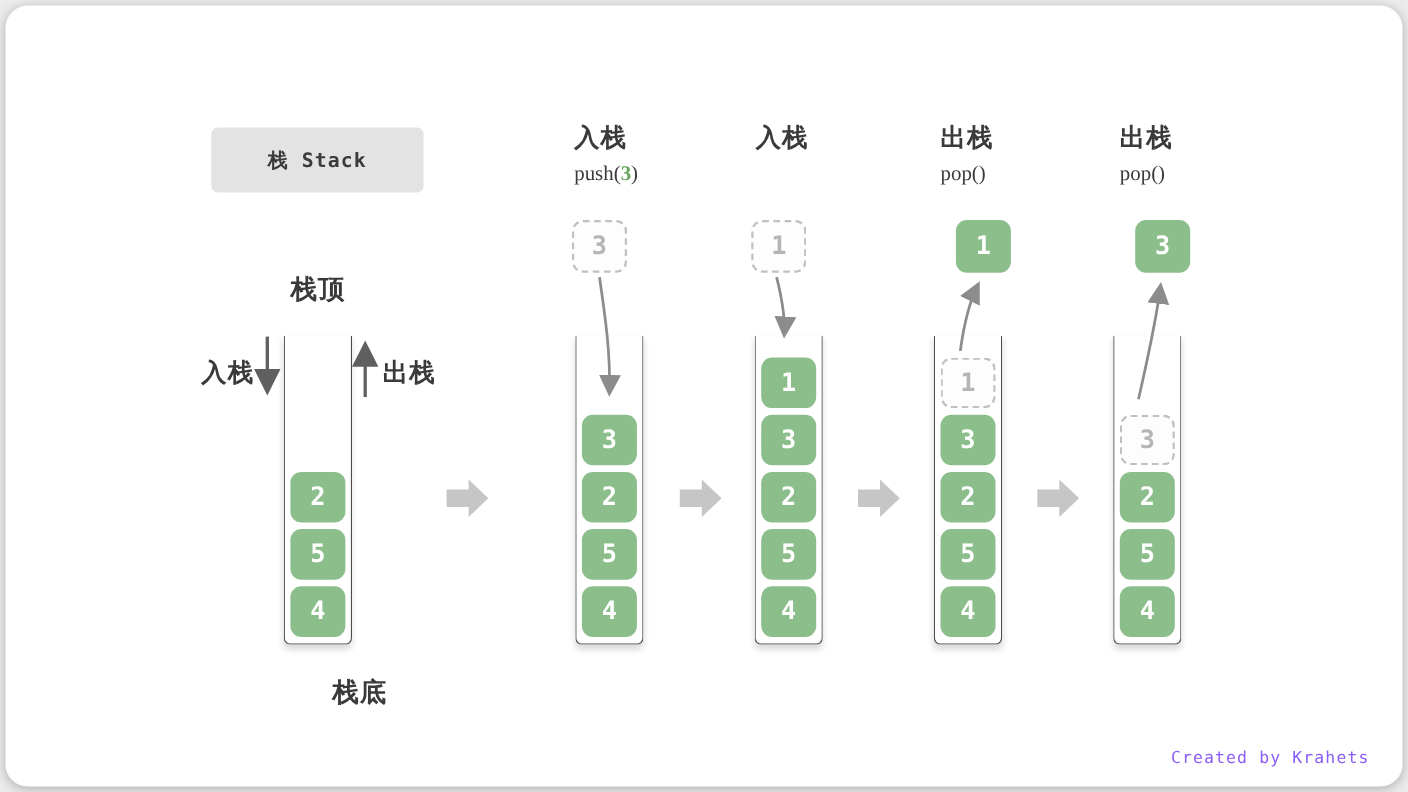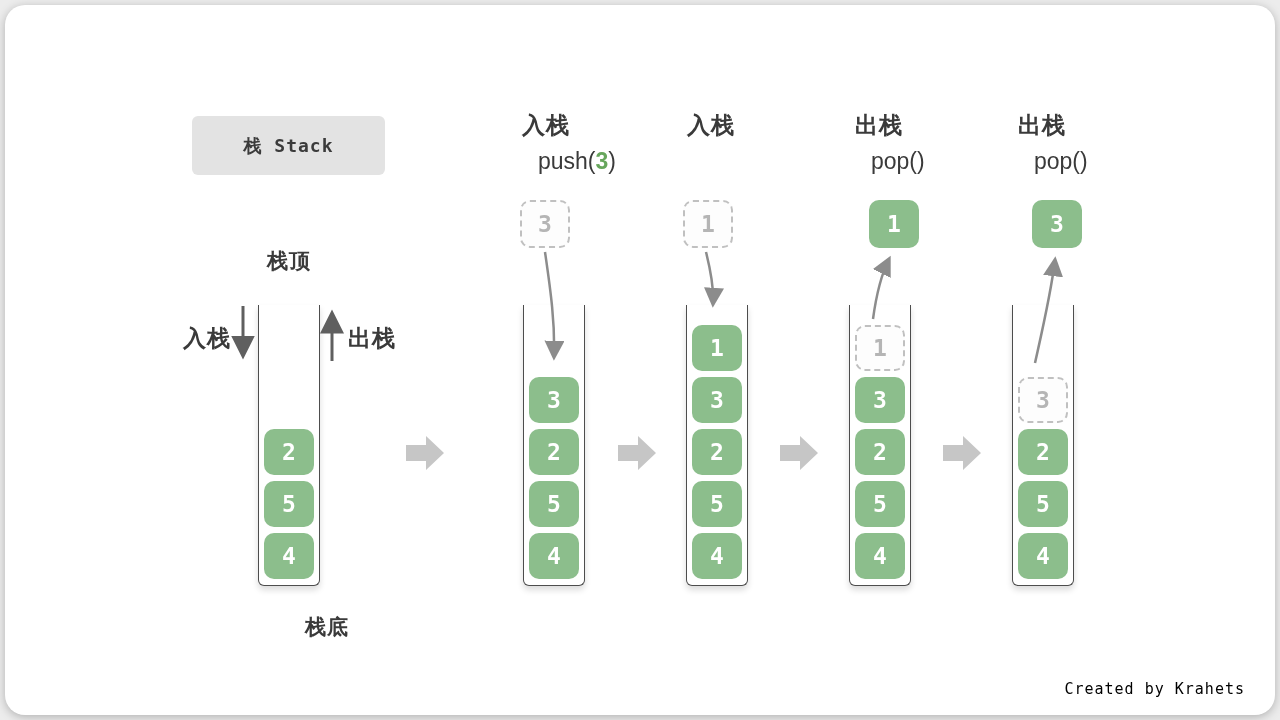--- a/index.html
+++ b/index.html
@@ -8,31 +8,31 @@
     border-radius:20px;box-shadow:0 2px 10px rgba(0,0,0,.25);overflow:hidden;}
   .fig{position:relative;width:1280px;height:720px;}
 
   
   .title-box{position:absolute;left:187px;top:111px;width:193px;height:59px;background:#e3e3e3;
     border-radius:6px;display:flex;align-items:center;justify-content:center;}
   .title-box .t{font-size:18px;color:#3b3b3b;font-weight:700;letter-spacing:1px;
     font-family:"DejaVu Sans Mono","Liberation Sans",sans-serif;}
 
   
-  .cjk{position:absolute;font-weight:700;color:#3a3a3a;font-size:21px;letter-spacing:1px;}
+  .cjk{position:absolute;font-weight:700;color:#3a3a3a;font-size:24px;letter-spacing:1px;}
   .lbl-top{left:253px;top:242px;width:62px;text-align:center;}
   .lbl-bottom{left:253px;top:608px;width:62px;text-align:center;margin-left:38px;}
   .lbl-push{left:168px;top:318px;width:58px;text-align:right;font-size:23px;}
   .lbl-pop{left:343px;top:318px;font-size:23px;}
 
   
   .op{position:absolute;top:105px;width:160px;}
   .op .zh{font-size:23px;font-weight:700;color:#3a3a3a;letter-spacing:1px;}
-  .op .call{margin-top:7px;font-size:23px;color:#3a3a3a;
-    font-family:Liberation Sans, sans-serif;margin-left:16px;}
+  .op .call{margin-top:7px;font-size:19px;color:#3a3a3a;
+    font-family:Liberation Serif, serif;}
   .op .call .arg{color:#67a65c;font-weight:700;}
 
   
   .stack{position:absolute;top:300px;width:62px;height:281px;box-sizing:border-box;
     border-left:1.5px solid #4d4d4d;border-right:1.5px solid #4d4d4d;border-bottom:1.5px solid #4d4d4d;
     border-radius:0 0 6px 6px;background:#fff;box-shadow:0 4px 6px rgba(0,0,0,.14);
     display:flex;flex-direction:column;justify-content:flex-end;align-items:center;
     gap:6px;padding-bottom:6px;}
   .cell{width:50px;height:46px;border-radius:10px;background:#8cbe8c;flex:0 0 auto;
     display:flex;align-items:center;justify-content:center;color:#ffffff;font-size:23px;
@@ -41,21 +41,21 @@
 
   
   .float-box{position:absolute;top:195px;width:50px;height:48px;border-radius:10px;
     display:flex;align-items:center;justify-content:center;font-size:23px;font-weight:700;
     font-family:"DejaVu Sans Mono",monospace;box-sizing:border-box;}
   .float-box.ghost{background:#fdfdfd;border:2px dashed #c0c0c0;color:#b5b5b5;}
   .float-box.solid{background:#8cbe8c;color:#ffffff;}
 
   .overlay{position:absolute;left:0;top:0;width:1280px;height:720px;pointer-events:none;}
 
-  .watermark{position:absolute;right:40px;top:675px;font-size:15px;color:#000000;
+  .watermark{position:absolute;right:40px;top:675px;font-size:15px;color:#8b5cf6;
     font-family:"DejaVu Sans Mono",monospace;letter-spacing:1px;}
 </style>
 </head>
 <body>
 
 <div class="card">
 <div class="fig">
 
   <div class="title-box">
     <span class="t"><span>栈</span> <span>Stack</span></span>

